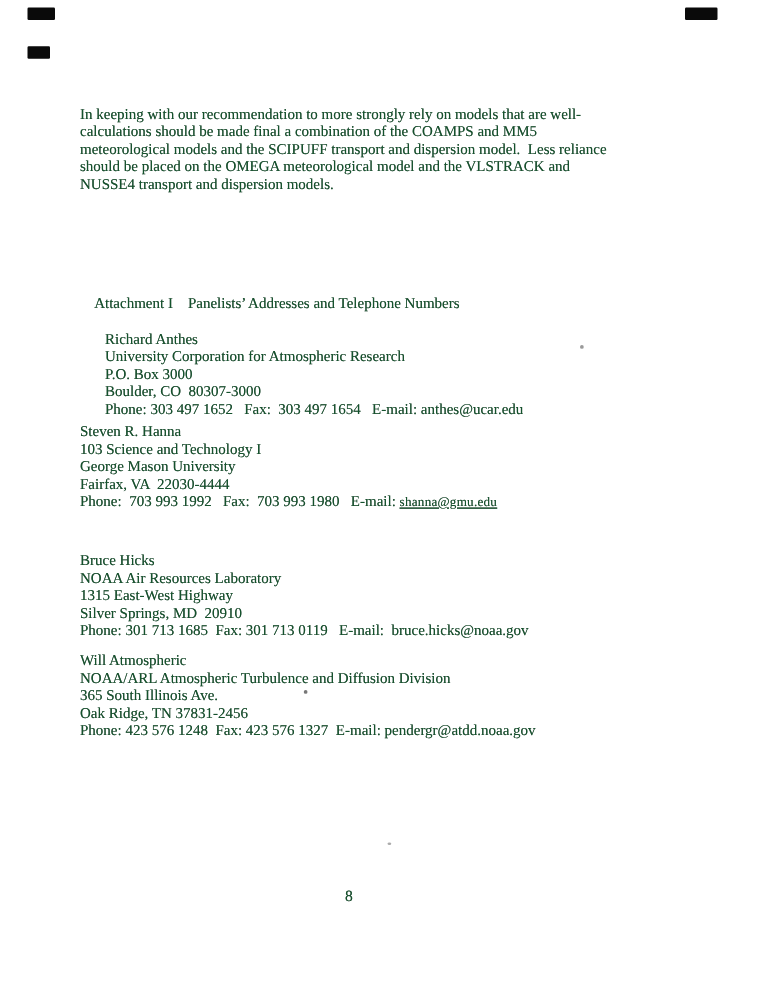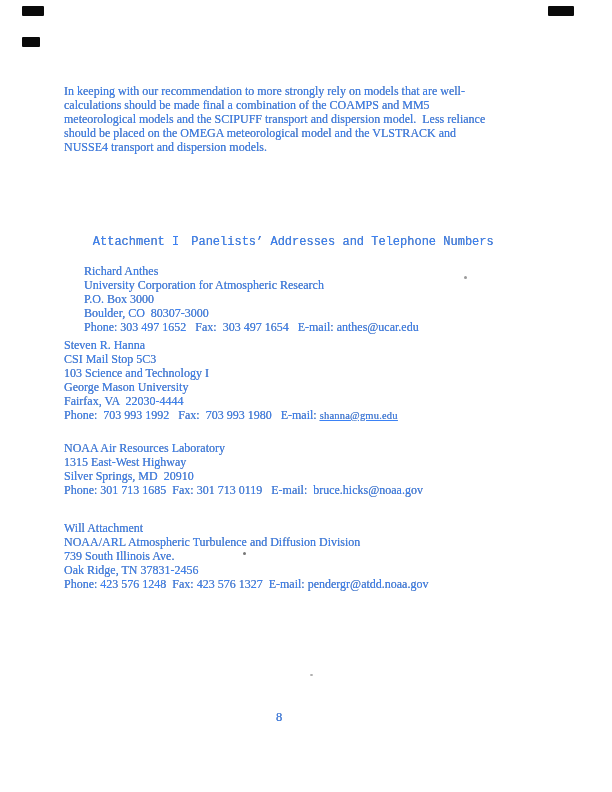--- a/index.html
+++ b/index.html
@@ -7,34 +7,34 @@
     padding: 0;
     background: #ffffff;
   }
   .page {
     position: relative;
     width: 612px;
     height: 792px;
     background: #ffffff;
     overflow: hidden;
     font-family: "Liberation Serif", "DejaVu Serif", serif;
-    color: #3b82f6;
+    color: #14532d;
     text-shadow: 0 0 0.5px rgba(0,0,0,0.55);
   }
   .block {
     position: absolute;
     left: 64px;
   }
   .line {
     font-size: 12px;
     line-height: 14px;
     white-space: pre;
   }
   .para-block { top: 84px; }
-  .attachment-row { top: 221px; font-family: Liberation Mono, monospace; }
+  .attachment-row { top: 221px; }
   .attachment-row .att-title { margin-left: 12px; }
   .contact-0 { top: 264px; margin-left: 20px; }
   .contact-1 { top: 338px; }
   .contact-2 { top: 441px; }
   .contact-3 { top: 521px; }
   .email-underline {
     font-size: 10.5px;
     text-decoration: underline;
     letter-spacing: 0.2px;
   }
@@ -89,37 +89,37 @@
   <div class="block contact-0">
     <div class="line">Richard Anthes</div>
     <div class="line">University Corporation for Atmospheric Research</div>
     <div class="line">P.O. Box 3000</div>
     <div class="line">Boulder, CO  80307-3000</div>
     <div class="line">Phone: 303 497 1652   Fax:  303 497 1654   E-mail: anthes@ucar.edu</div>
   </div>
 
   <div class="block contact-1">
     <div class="line">Steven R. Hanna</div>
-    <div class="line">CSI Mail Stop 5C3</div>
     <div class="line">103 Science and Technology I</div>
     <div class="line">George Mason University</div>
     <div class="line">Fairfax, VA  22030-4444</div>
     <div class="line"><span>Phone:  703 993 1992   Fax:  703 993 1980   E-mail: </span><span class="email-underline">shanna@gmu.edu</span></div>
   </div>
 
   <div class="block contact-2">
+    <div class="line">Bruce Hicks</div>
     <div class="line">NOAA Air Resources Laboratory</div>
     <div class="line">1315 East-West Highway</div>
     <div class="line">Silver Springs, MD  20910</div>
     <div class="line">Phone: 301 713 1685  Fax: 301 713 0119   E-mail:  bruce.hicks@noaa.gov</div>
   </div>
 
   <div class="block contact-3">
-    <div class="line">Will Attachment</div>
+    <div class="line">Will Atmospheric</div>
     <div class="line">NOAA/ARL Atmospheric Turbulence and Diffusion Division</div>
-    <div class="line">739 South Illinois Ave.</div>
+    <div class="line">365 South Illinois Ave.</div>
     <div class="line">Oak Ridge, TN 37831-2456</div>
     <div class="line">Phone: 423 576 1248  Fax: 423 576 1327  E-mail: pendergr@atdd.noaa.gov</div>
   </div>
 
   <div class="page-number">8</div>
 
 </div>
 
 </body></html>

